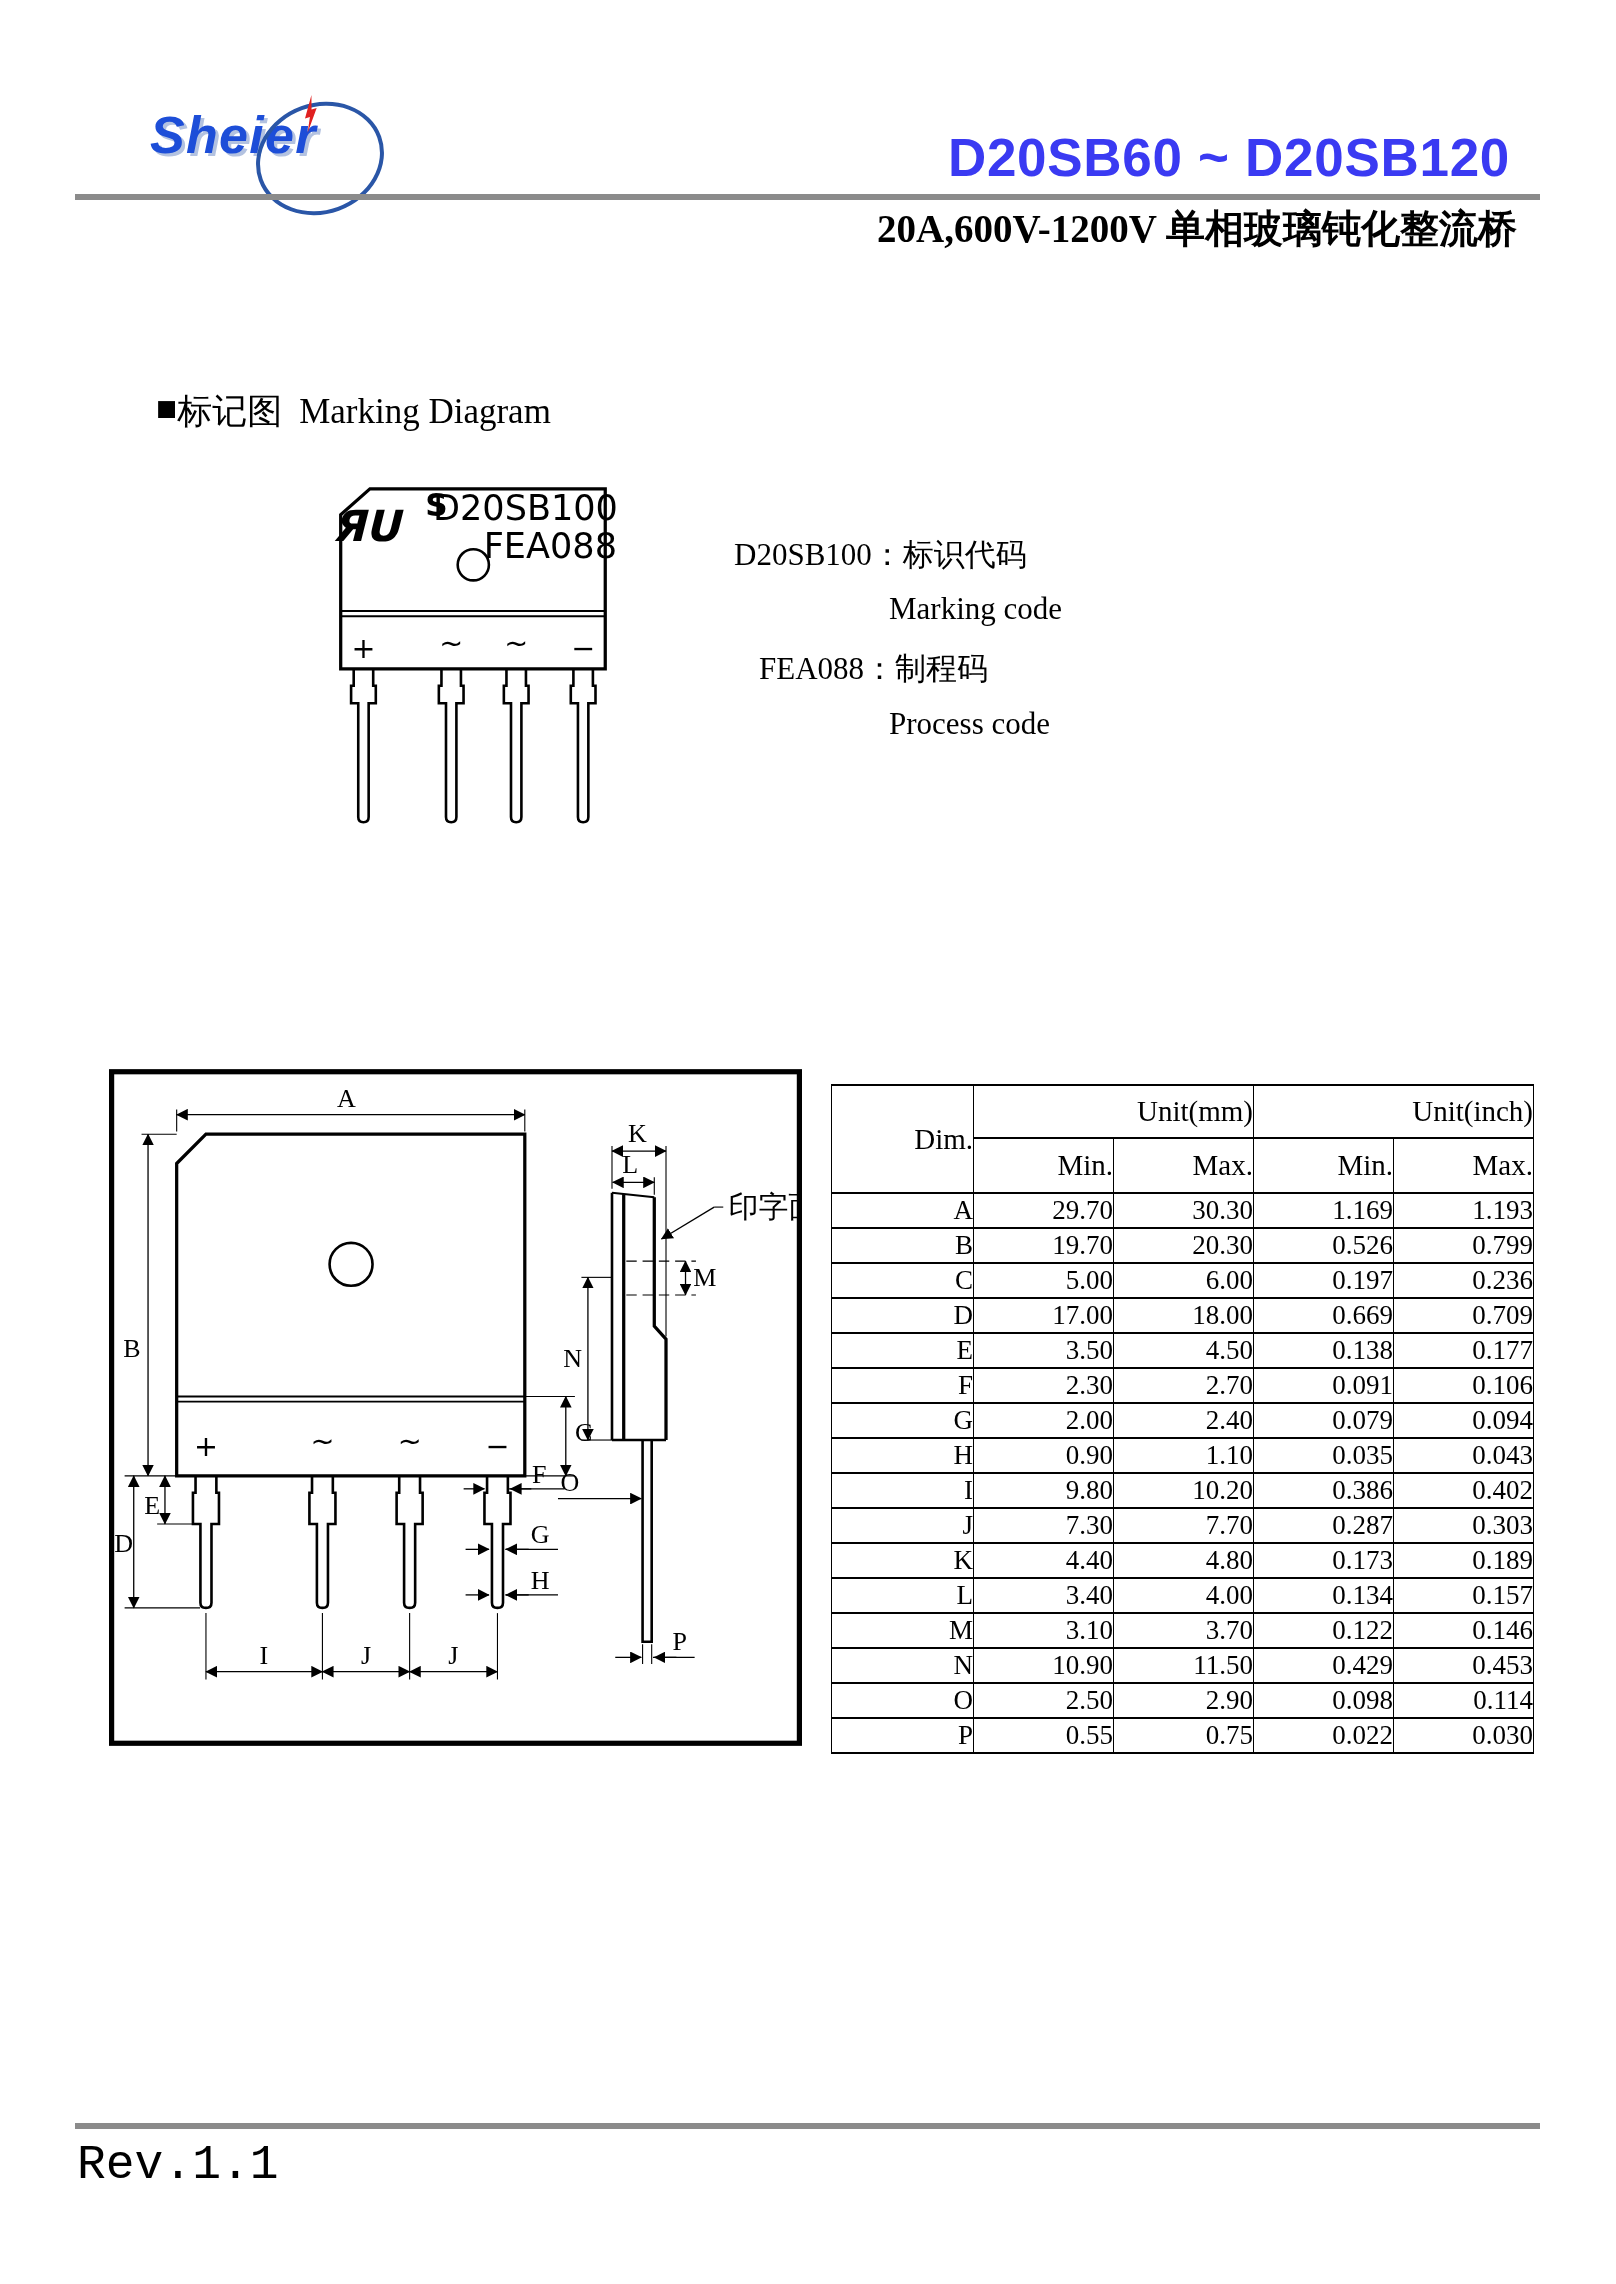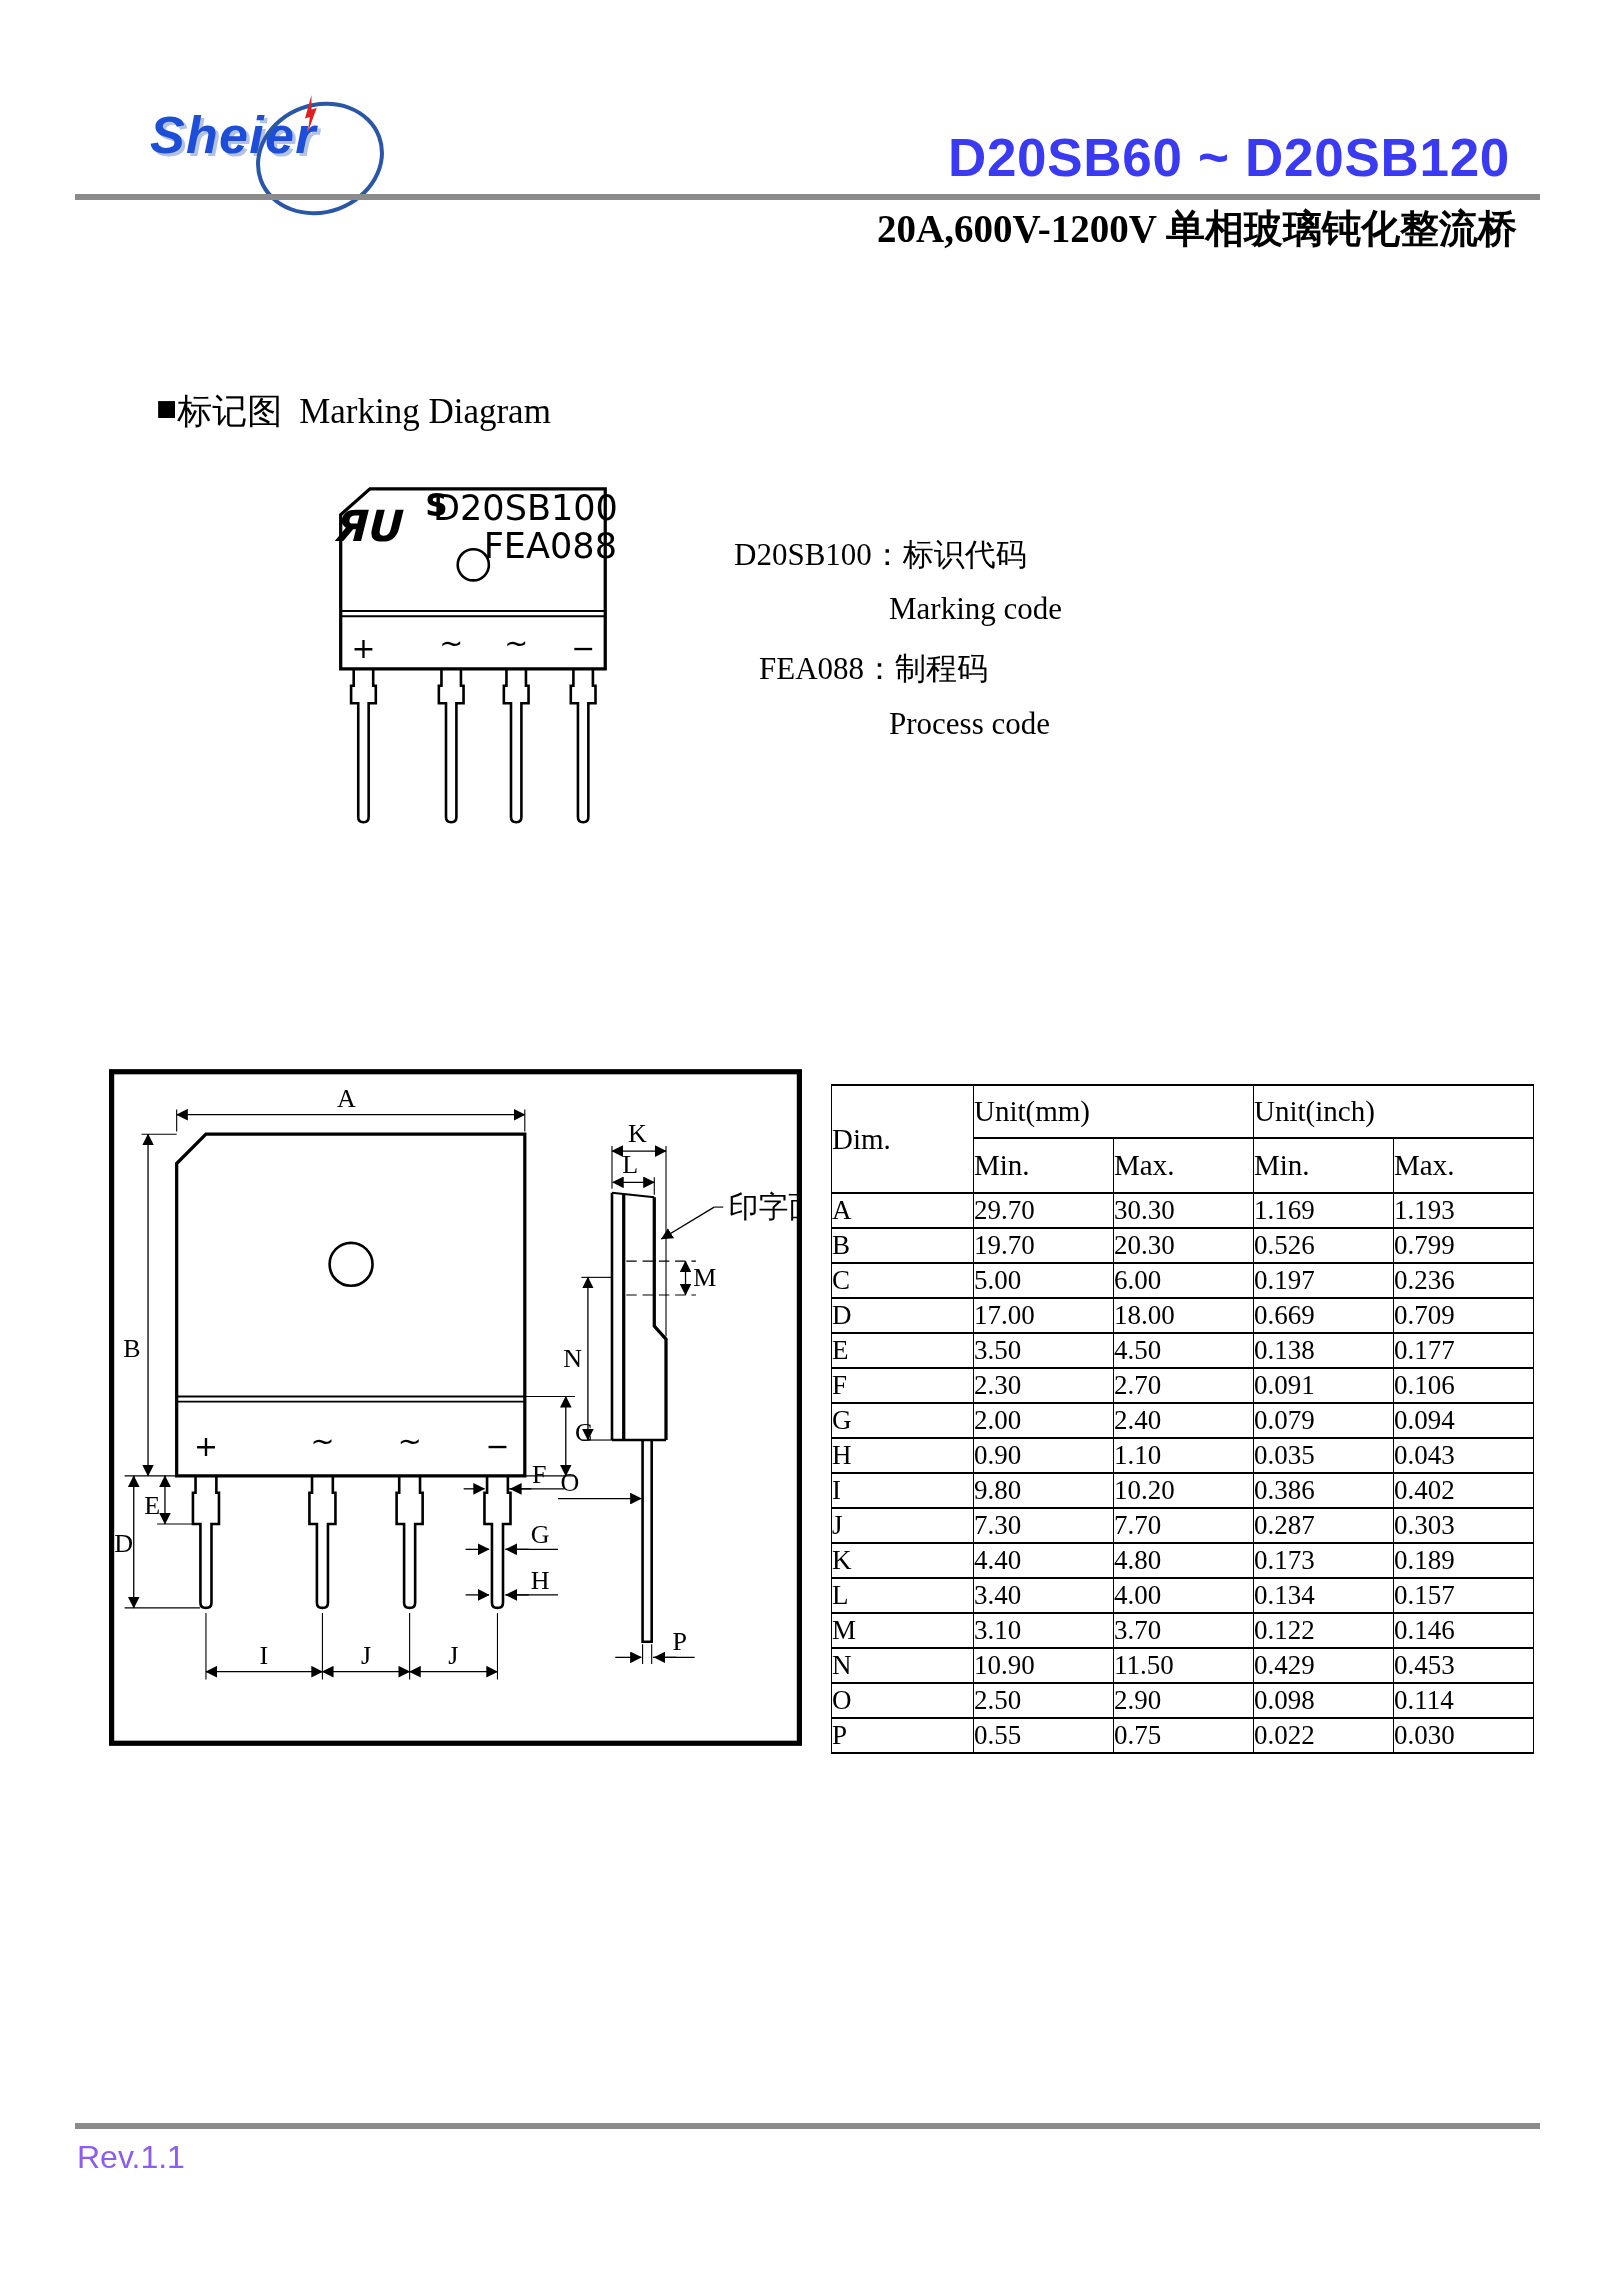--- a/index.html
+++ b/index.html
@@ -34,28 +34,28 @@
   .ext{stroke:#000;stroke-width:1.7;fill:none;}
   .dashl{stroke:#000;stroke-width:1.7;stroke-dasharray:16 9;fill:none;}
   .dlbl{font-family:"Liberation Serif",serif;font-size:40px;fill:#000;}
   .term{font-family:"DejaVu Sans",sans-serif;font-size:44px;fill:#000;}
   .mark-txt{font-family:"DejaVu Sans",sans-serif;font-size:54px;fill:#000;}
   .ul-txt{font-family:"DejaVu Sans",sans-serif;font-weight:bold;fill:#000;}
   .cjk-lbl{font-size:46px;fill:#000;}
 
   
   table.dims{border-collapse:collapse;table-layout:fixed;width:703px;background:#fff;
-             font-size:27px;text-align:left;}
+             font-size:27px;text-align:right;}
   table.dims th,table.dims td{border-left:1.3px solid #000;border-right:1.3px solid #000;
              border-top:2.6px solid #000;border-bottom:2.6px solid #000;font-weight:normal;padding:0;}
   table.dims thead tr:first-child th{height:51px;font-size:29px;}
   table.dims thead tr:last-child th{height:53px;font-size:29px;}
   table.dims tbody td{height:33px;}
 
-  .rev{font-family:Liberation Sans, sans-serif;font-size:32px;color:#8b5cf6;line-height:1;}
+  .rev{font-family:Liberation Mono, monospace;font-size:48px;color:#000000;line-height:1;}
 </style>
 </head>
 <body>
 
 <div class="page">
 
   <div class="abs" style="left:150px;top:109px;">
     <span class="logo-text">Sheier</span>
   </div>
   <div class="abs logo-ellipse" style="left:255px;top:103px;"></div>

